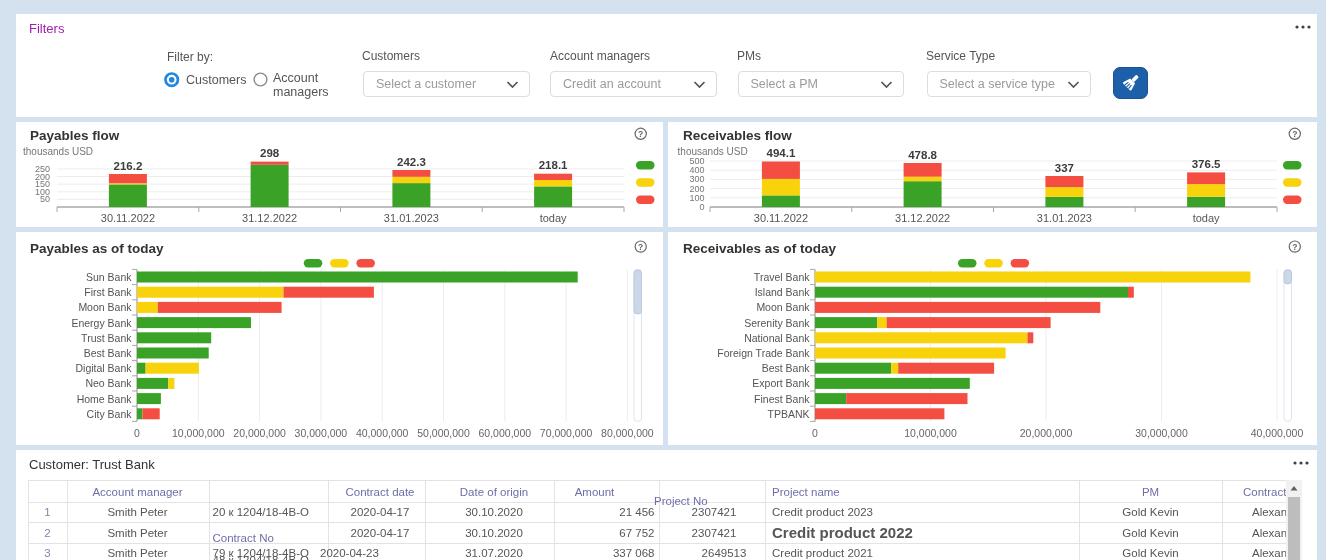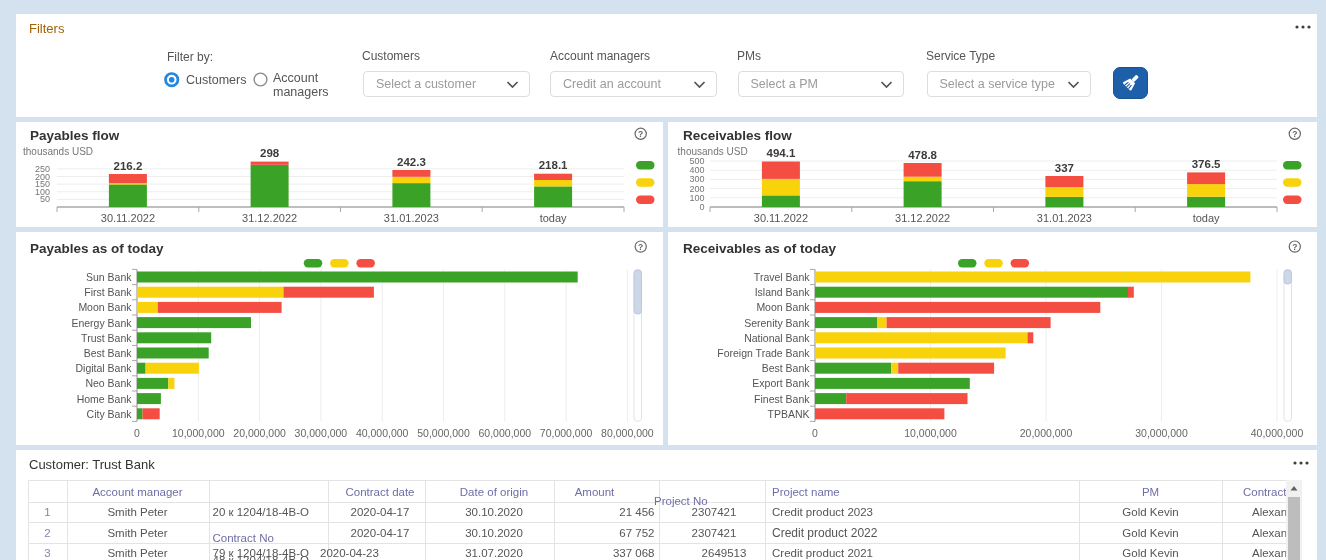--- a/index.html
+++ b/index.html
@@ -9,21 +9,21 @@
 svg text { font-family:"Liberation Sans", sans-serif; }
 </style>
 </head>
 <body>
 <div class="card" style="left:16px;top:14px;width:1301px;height:103px"></div>
 <div class="card" style="left:16px;top:122px;width:647px;height:105px"></div>
 <div class="card" style="left:668px;top:122px;width:649px;height:105px"></div>
 <div class="card" style="left:16px;top:232px;width:647px;height:213px"></div>
 <div class="card" style="left:668px;top:232px;width:649px;height:213px"></div>
 <div class="card" style="left:16px;top:450px;width:1301px;height:110px"></div>
-<div style="position:absolute;left:29px;top:21px;font-size:13px;color:#a16207">Filters</div>
+<div style="position:absolute;left:29px;top:21px;font-size:13px;color:#a21caf">Filters</div>
 
 <svg style="position:absolute;left:1294px;top:24px" width="18" height="6">
     <circle cx="3" cy="3" r="1.6" fill="#404040"></circle>
     <circle cx="9" cy="3" r="1.6" fill="#404040"></circle>
     <circle cx="15" cy="3" r="1.6" fill="#404040"></circle>
   </svg>
 <div style="position:absolute;left:167px;top:50px;font-size:12px;color:#555">Filter by:</div>
 <svg style="position:absolute;left:163.5px;top:71.5px" width="16" height="16">
     <circle cx="7.7" cy="7.7" r="6.2" fill="none" stroke="#2287e0" stroke-width="2.7"></circle>
     <circle cx="7.7" cy="7.7" r="2.8" fill="#2287e0"></circle>
@@ -329,21 +329,21 @@
 <div style="position:absolute;left:772px;top:504.8px;font-size:11.5px;color:#555555;font-weight:normal;line-height:14px;white-space:nowrap;">Credit product 2023</div>
 <div style="position:absolute;left:1090.5px;top:504.8px;width:120px;text-align:center;font-size:11.5px;color:#555555;font-weight:normal;line-height:14px;white-space:nowrap;">Gold Kevin</div>
 <div style="position:absolute;left:1252px;top:504.8px;width:34px;overflow:hidden;font-size:11.5px;color:#555555;line-height:14px;white-space:nowrap">Alexander</div>
 <div style="position:absolute;left:-12.5px;top:525.6px;width:120px;text-align:center;font-size:11.5px;color:#8585ad;font-weight:normal;line-height:14px;white-space:nowrap;">2</div>
 <div style="position:absolute;left:77.5px;top:525.6px;width:120px;text-align:center;font-size:11.5px;color:#555555;font-weight:normal;line-height:14px;white-space:nowrap;">Smith Peter</div>
 <div style="position:absolute;left:212.5px;top:525.6px;font-size:11.5px;color:#555555;font-weight:normal;line-height:14px;white-space:nowrap;margin-top:27px;">48 к 1204/18-4B-O</div>
 <div style="position:absolute;left:320.0px;top:525.6px;width:120px;text-align:center;font-size:11.5px;color:#555555;font-weight:normal;line-height:14px;white-space:nowrap;">2020-04-17</div>
 <div style="position:absolute;left:434.0px;top:525.6px;width:120px;text-align:center;font-size:11.5px;color:#555555;font-weight:normal;line-height:14px;white-space:nowrap;">30.10.2020</div>
 <div style="position:absolute;left:534.5px;top:525.6px;width:120px;text-align:right;font-size:11.5px;color:#555555;font-weight:normal;line-height:14px;white-space:nowrap;">67 752</div>
 <div style="position:absolute;left:654.0px;top:525.6px;width:120px;text-align:center;font-size:11.5px;color:#555555;font-weight:normal;line-height:14px;white-space:nowrap;">2307421</div>
-<div style="position:absolute;left:772px;top:525.6px;font-size:12px;color:#555555;font-weight:normal;line-height:14px;white-space:nowrap;">Credit product 2022</div>
+<div style="position:absolute;left:772px;top:525.6px;font-size:15px;color:#555555;font-weight:bold;line-height:14px;white-space:nowrap;">Credit product 2022</div>
 <div style="position:absolute;left:1090.5px;top:525.6px;width:120px;text-align:center;font-size:11.5px;color:#555555;font-weight:normal;line-height:14px;white-space:nowrap;">Gold Kevin</div>
 <div style="position:absolute;left:1252px;top:525.6px;width:34px;overflow:hidden;font-size:11.5px;color:#555555;line-height:14px;white-space:nowrap">Alexander</div>
 <div style="position:absolute;left:-12.5px;top:545.6px;width:120px;text-align:center;font-size:11.5px;color:#8585ad;font-weight:normal;line-height:14px;white-space:nowrap;">3</div>
 <div style="position:absolute;left:77.5px;top:545.6px;width:120px;text-align:center;font-size:11.5px;color:#555555;font-weight:normal;line-height:14px;white-space:nowrap;">Smith Peter</div>
 <div style="position:absolute;left:212.5px;top:545.6px;font-size:11.5px;color:#555555;font-weight:normal;line-height:14px;white-space:nowrap;">79 к 1204/18-4B-O</div>
 <div style="position:absolute;left:320.0px;top:545.6px;width:120px;text-align:left;font-size:11.5px;color:#555555;font-weight:normal;line-height:14px;white-space:nowrap;">2020-04-23</div>
 <div style="position:absolute;left:434.0px;top:545.6px;width:120px;text-align:center;font-size:11.5px;color:#555555;font-weight:normal;line-height:14px;white-space:nowrap;">31.07.2020</div>
 <div style="position:absolute;left:534.5px;top:545.6px;width:120px;text-align:right;font-size:11.5px;color:#555555;font-weight:normal;line-height:14px;white-space:nowrap;">337 068</div>
 <div style="position:absolute;left:654.0px;top:545.6px;width:120px;text-align:center;font-size:11.5px;color:#555555;font-weight:normal;line-height:14px;white-space:nowrap;padding-left:10px;">2649513</div>
 <div style="position:absolute;left:772px;top:545.6px;font-size:11.5px;color:#555555;font-weight:normal;line-height:14px;white-space:nowrap;">Credit product 2021</div>

